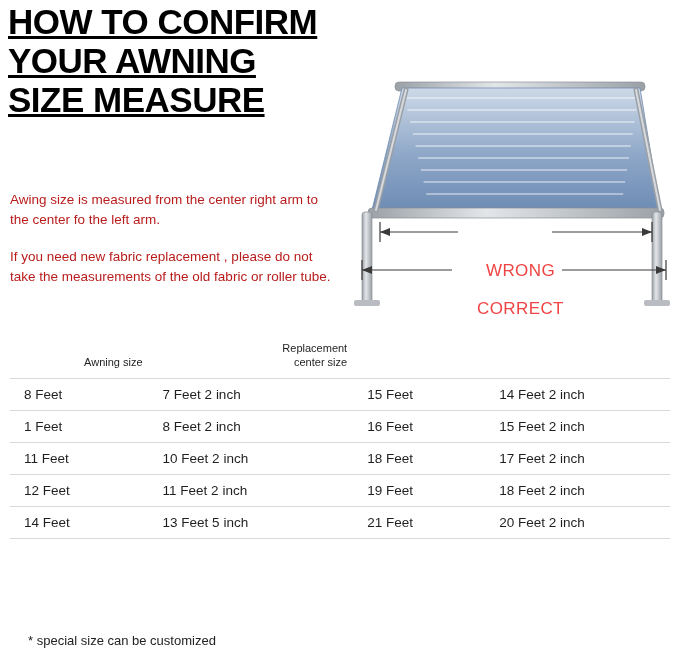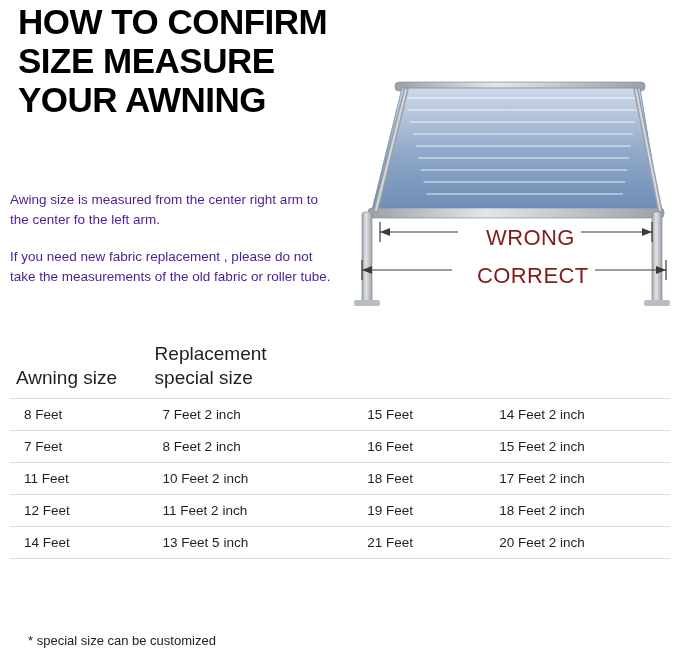--- a/index.html
+++ b/index.html
@@ -12,84 +12,86 @@
     height: 655px;
     font-family: "Liberation Sans", sans-serif;
     color: #1a1a1a;
     position: relative;
     overflow: hidden;
   }
 
   
   .headline {
     position: absolute;
-    left: 18px;
+    left: 8px;
     top: 2px;
     width: 400px;
     font-weight: bold;
     font-size: 35px;
     line-height: 1.12;
     letter-spacing: -0.5px;
     color: #000;
     text-transform: uppercase;
+    text-decoration: underline;
   }
   .headline div { white-space: nowrap; }
 
   
   .para {
     position: absolute;
     left: 10px;
     font-size: 13.5px;
     line-height: 1.5;
-    color: #4c1d95;
+    color: #b91c1c;
     width: 330px;
   }
   .para1 { top: 176px; }
   .para2 { top: 233px; }
 
   
   .illo {
     position: absolute;
     left: 340px;
     top: 60px;
     width: 335px;
     height: 250px;
   }
   .illo svg { display: block; }
   .illo-label {
     position: absolute;
-    font-size: 22px;
-    color: #7f1d1d;
+    font-size: 17px;
+    color: #ef4444;
     letter-spacing: 0.4px;
     background: #fff;
     padding: 0 6px;
+    margin-top: 36px;
   }
   .label-wrong { left: 140px; top: 165px; }
   .label-correct { left: 131px; top: 203px; }
 
   
   .table-wrap {
     position: absolute;
     left: 10px;
     top: 340px;
     width: 660px;
   }
   table.sizes {
     border-collapse: collapse;
     width: 100%;
     font-size: 13.5px;
     color: #1f1f1f;
   }
   table.sizes th {
     font-weight: normal;
-    text-align: left;
+    text-align: right;
     padding: 2px 6px 8px 6px;
     vertical-align: bottom;
     line-height: 1.25;
-    font-size: 19px;
+    font-size: 11px;
   }
   table.sizes td {
     padding: 8px 6px 8px 14px;
     border-top: 1px solid #d9d9d9;
     text-align: left;
     white-space: nowrap;
   }
   table.sizes tr.row:last-child td {
     border-bottom: 1px solid #d9d9d9;
   }
@@ -104,22 +106,22 @@
     top: 633px;
     font-size: 13px;
     color: #222;
   }
 </style>
 </head>
 <body>
 
 <div class="headline">
   <div>HOW TO CONFIRM</div>
+  <div>YOUR AWNING</div>
   <div>SIZE MEASURE</div>
-  <div>YOUR AWNING</div>
 </div>
 
 <p class="para para1">Awing size is measured from the center right arm to the center fo the left arm.</p>
 <p class="para para2">If you need new fabric replacement , please do not take the measurements of the old fabric or roller tube.</p>
 
 <div class="illo">
   <svg width="335" height="250" viewBox="0 0 335 250">
     <defs>
       <linearGradient id="fabgrad" x1="0" y1="0" x2="0" y2="1">
         <stop offset="0%" stop-color="#cdd9e8"></stop>
@@ -188,35 +190,35 @@
   <span class="illo-label label-correct">CORRECT</span>
 </div>
 
 <div class="table-wrap">
   <table class="sizes">
     <thead>
       <tr>
         <th class="col1">Awning size</th>
         <th class="col2">
           <span>Replacement</span><br>
-          <span>special size</span>
+          <span>center size</span>
         </th>
         <th class="col3"></th>
         <th class="col4"></th>
       </tr>
     </thead>
     <tbody>
       <tr class="row">
         <td>8 Feet</td>
         <td>7 Feet 2 inch</td>
         <td>15 Feet</td>
         <td>14 Feet 2 inch</td>
       </tr>
       <tr class="row">
-        <td>7 Feet</td>
+        <td>1 Feet</td>
         <td>8 Feet 2 inch</td>
         <td>16 Feet</td>
         <td>15 Feet 2 inch</td>
       </tr>
       <tr class="row">
         <td>11 Feet</td>
         <td>10 Feet 2 inch</td>
         <td>18 Feet</td>
         <td>17 Feet 2 inch</td>
       </tr>

